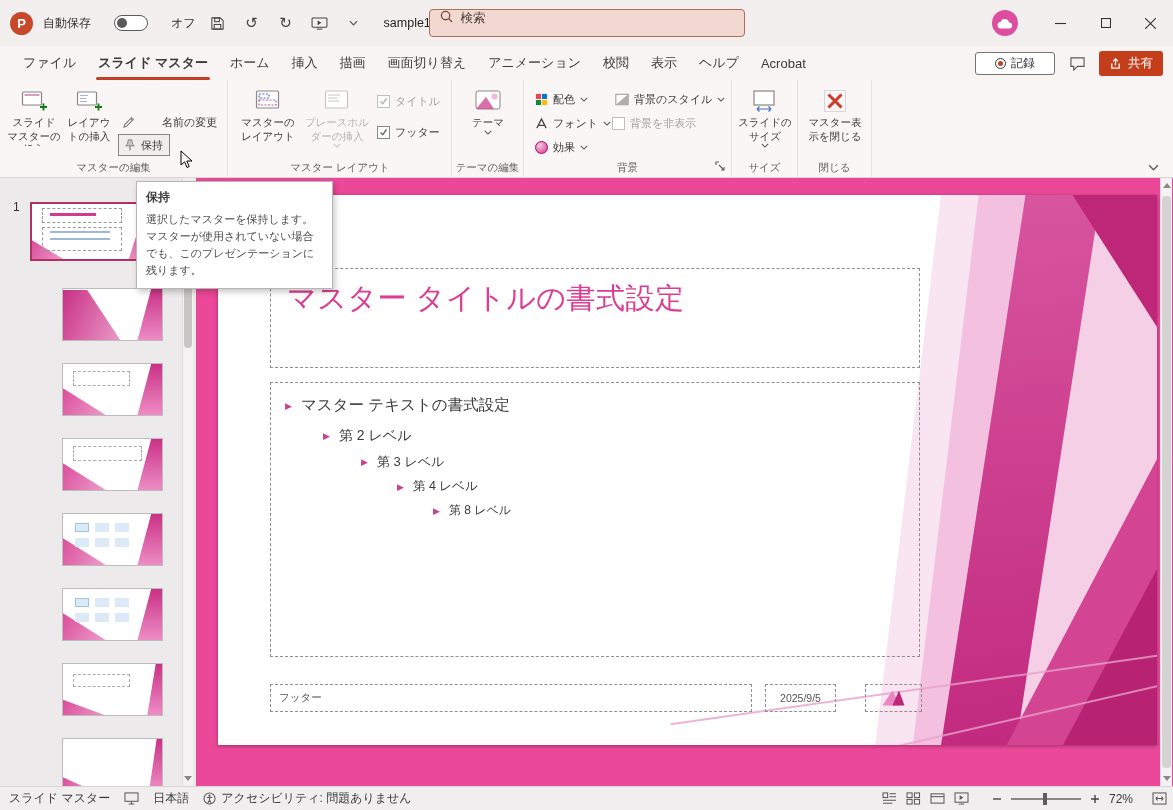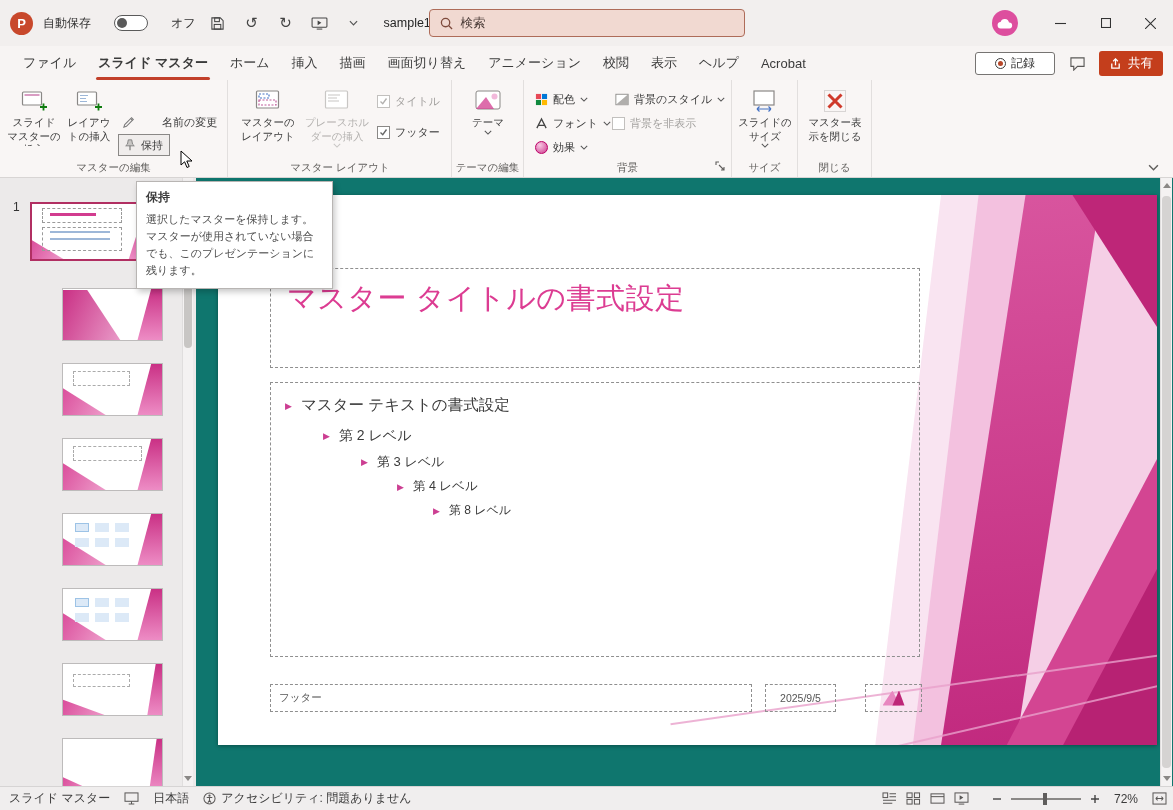--- a/index.html
+++ b/index.html
@@ -9,21 +9,21 @@
 
   
   .titlebar { position:absolute; top:0; left:0; right:0; height:46px; background:#F2EFEE; }
   .qat { position:absolute; left:10px; top:0; height:46px; display:flex; align-items:center; gap:10px; }
   .ppt-logo { width:23px; height:23px; border-radius:50%; background:#C8482B; display:flex; align-items:center; justify-content:center; color:#fff; font-size:13px; font-weight:bold; }
   .autosave { display:flex; align-items:center; gap:23px; font-size:12px; color:#333; }
   .toggle { width:34px; height:16px; border:1px solid #5A5A5A; border-radius:9px; background:#fff; position:relative; }
   .toggle::before { content:""; position:absolute; left:2px; top:2px; width:10px; height:10px; border-radius:50%; background:#5A5A5A; }
   .qbtn { width:24px; height:24px; display:flex; align-items:center; justify-content:center; border-radius:3px; font-size:15px; color:#444; background:transparent; border:none; }
   .doc-title { display:flex; align-items:center; gap:6px; font-size:12.5px; color:#252525; margin-left:8px; white-space:nowrap; }
-  .search-box { position:absolute; left:50%; top:9px; transform:translateX(-50%); width:316px; height:28px; background:#F1D9D1; border:1px solid #AE6C59; border-radius:4px; display:flex; align-items:center; gap:8px; padding:0 10px; font-size:12.5px; color:#4A3B37; }
+  .search-box { position:absolute; left:50%; top:9px; transform:translateX(-50%); width:316px; height:28px; background:#F1D9D1; border:1px solid #AE6C59; border-radius:4px; display:flex; gap:8px; padding:0 10px; font-size:12.5px; color:#4A3B37; }
   .tb-controls { position:absolute; right:0; top:0; height:46px; display:flex; align-items:center; }
   .cloud-badge { width:26px; height:26px; border-radius:50%; background:#DD4E9E; display:flex; align-items:center; justify-content:center; margin-right:20px; }
   .winbtn { width:45px; height:46px; display:flex; align-items:center; justify-content:center; background:transparent; border:none; }
 
   
   .tabbar { position:absolute; top:46px; left:0; right:0; height:34px; background:#F7F4F3; display:flex; align-items:center; }
   .tabs { display:flex; align-items:stretch; height:34px; padding-left:12px; }
   .tab { position:relative; display:flex; align-items:center; margin:0 11px; font-size:13px; color:#3B3B3B; cursor:default; white-space:nowrap; }
   .tab.active { font-weight:bold; }
   .tab.active::after { content:""; position:absolute; left:-2px; right:-2px; bottom:0; height:3px; background:#C2402A; border-radius:2px; }
@@ -72,21 +72,21 @@
     background:repeating-linear-gradient(180deg,#9DB7D8 0 2px,transparent 2px 7px); }
   .ph-grid { position:absolute; left:12%; top:18%; width:14px; height:9px; background:#DCE9F7; border:1px solid #9DC3E6;
     box-shadow:20px 0 0 #DCE9F7,40px 0 0 #DCE9F7,0 15px 0 #DCE9F7,20px 15px 0 #DCE9F7,40px 15px 0 #DCE9F7; }
   .mini-box { position:absolute; left:10%; top:14%; width:58%; height:30%; border:1px dashed #ABABAB; }
   .vscroll { position:absolute; width:11px; background:#F4F2F2; border-left:1px solid #E0DEDE; }
   .vscroll .vthumb { position:absolute; left:1px; right:1px; background:#C8C6C4; border-radius:4px; }
   .scroll-arrow { position:absolute; left:0; right:0; display:flex; justify-content:center; }
   .tri-up { width:0; height:0; border-left:4px solid transparent; border-right:4px solid transparent; border-bottom:5px solid #8A8886; }
   .tri-down { width:0; height:0; border-left:4px solid transparent; border-right:4px solid transparent; border-top:5px solid #8A8886; }
 
-  .canvas { position:absolute; left:196px; top:0; right:0; bottom:0; background:#0f766e; }
+  .canvas { position:absolute; left:196px; top:0; right:0; bottom:0; background:#ec4899; }
   .slide { position:absolute; left:22px; top:17px; width:939px; height:550px; background:#fff; box-shadow:0 1px 4px rgba(0,0,0,.35); overflow:hidden; }
   .art { position:absolute; inset:0; pointer-events:none; }
   .art .a1 { position:absolute; inset:0; background:#F9E4F1; clip-path:polygon(77% 0,100% 0,100% 100%,70% 100%); }
   .art .a2 { position:absolute; inset:0; background:#F3C1DF; clip-path:polygon(81% 0,100% 0,100% 100%,74% 100%); }
   .art .a4 { position:absolute; inset:0; background:#F5CFE6; clip-path:polygon(93% 0,100% 0,100% 100%,85% 100%); }
   .art .a3 { position:absolute; inset:0; background:linear-gradient(175deg,#DB5AA2,#C1297E); clip-path:polygon(86% 0,94% 0,85% 100%,77% 100%); }
   .art .a5 { position:absolute; inset:0; background:#BE2678; clip-path:polygon(91% 0,100% 0,100% 24%); }
   .art .a6 { position:absolute; inset:0; background:#D34592; clip-path:polygon(100% 48%,100% 100%,84% 100%); }
   .art .a7 { position:absolute; inset:0; background:#B72273; clip-path:polygon(100% 68%,100% 100%,90% 100%); }
   .art-line { position:absolute; height:1.5px; background:#E9A0CB; opacity:.8; }
@@ -111,21 +111,21 @@
   .num-art::before { content:""; position:absolute; inset:0; background:#E887C0; clip-path:polygon(0 100%,45% 0,80% 100%); }
   .num-art::after { content:""; position:absolute; inset:0; background:#BE2678; clip-path:polygon(45% 100%,75% 0,100% 100%); }
 
   
   .statusbar { position:absolute; left:0; right:0; bottom:0; height:24px; background:#F0EEEE; border-top:1px solid #D6D4D4; display:flex; align-items:center; font-size:12px; color:#3B3B3B; }
   .sb-left { display:flex; align-items:center; gap:14px; padding-left:9px; white-space:nowrap; }
   .sb-right { position:absolute; right:6px; display:flex; align-items:center; gap:9px; }
   .sb-icon-btn { background:none; border:none; display:flex; align-items:center; }
   .zoom-track { width:70px; height:2px; background:#8A8886; position:relative; }
   .zoom-knob { position:absolute; left:32px; top:-5px; width:4px; height:12px; background:#5F5D5C; }
-  .zoom-pct { width:34px; text-align:center; }
+  .zoom-pct { width:34px; text-align:left; }
   svg { display:block; }
 </style>
 </head>
 <body>
 
 <div class="window">
 
   <div class="titlebar">
     <div class="qat">
       <div class="ppt-logo">P</div>

